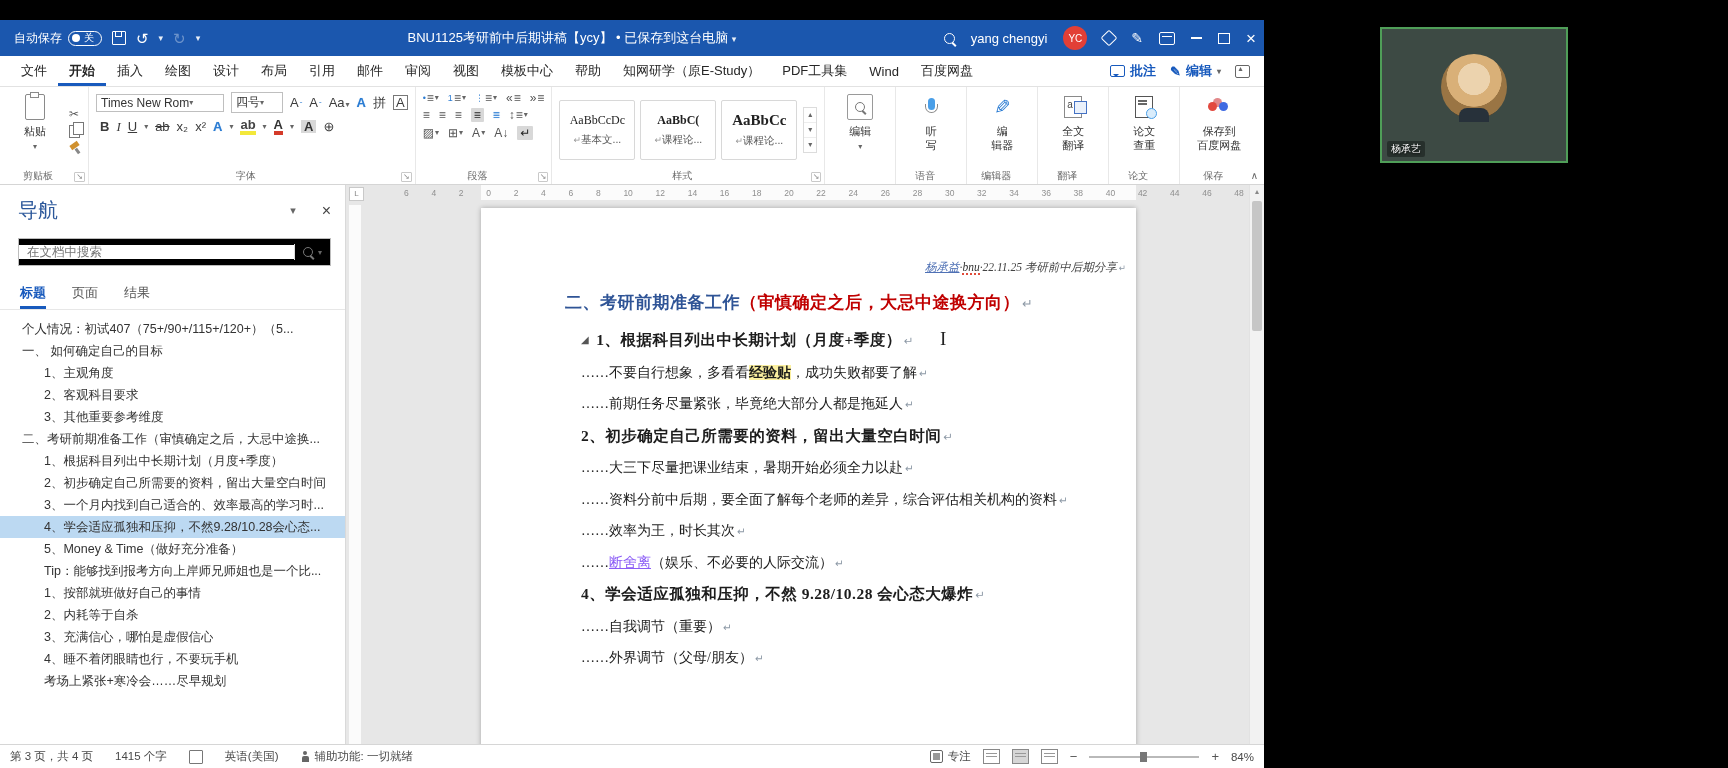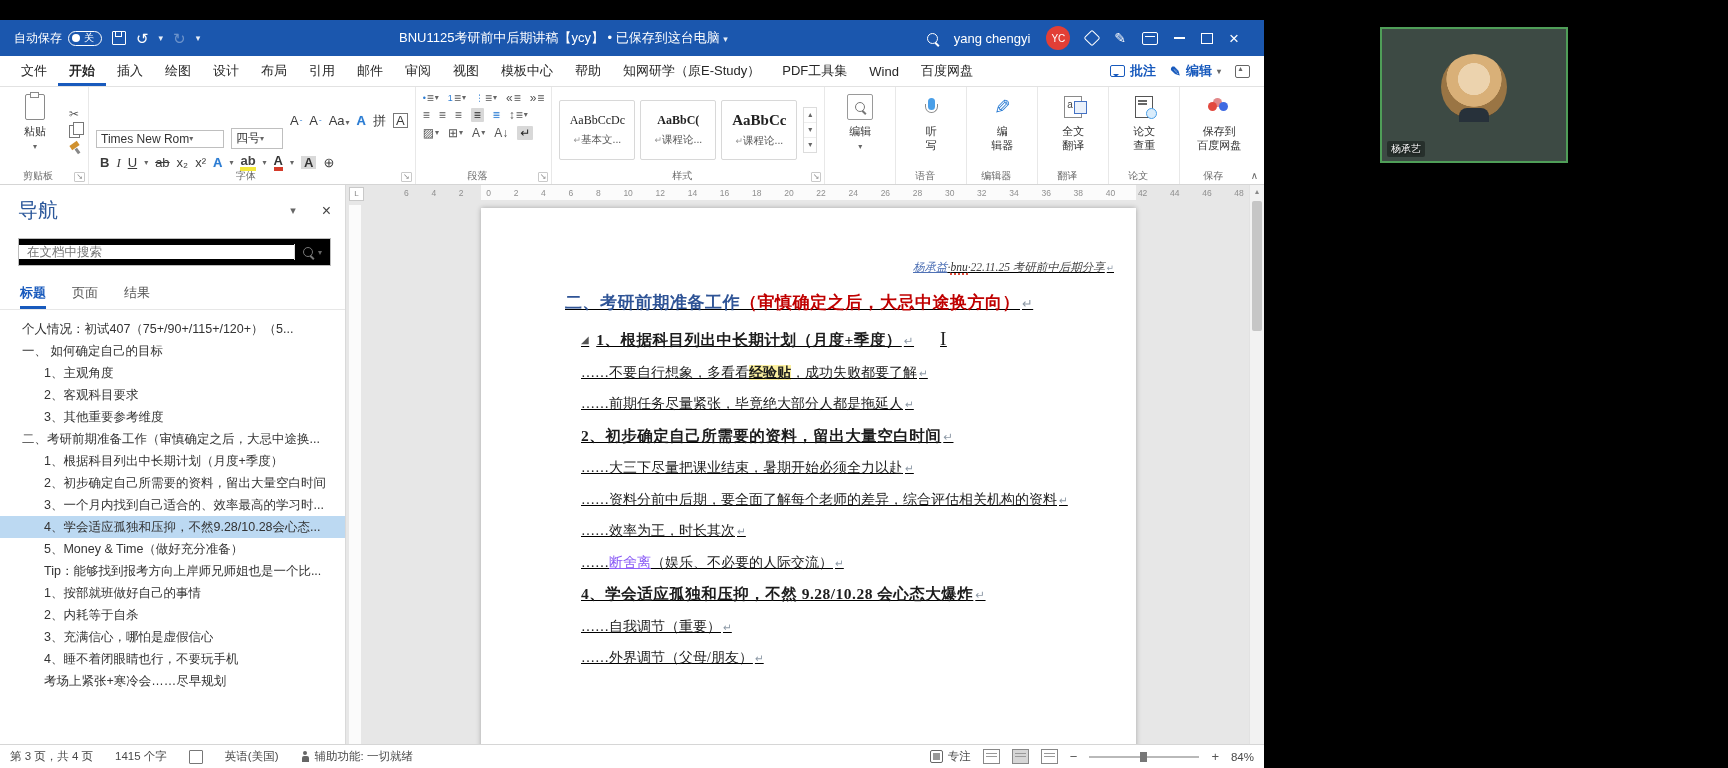--- a/index.html
+++ b/index.html
@@ -15,21 +15,21 @@
   .autosave{display:flex;align-items:center;gap:6px;font-size:12px;}
   .pill{width:34px;height:15px;border:1.5px solid #fff;border-radius:9px;display:flex;align-items:center;gap:4px;padding:0 3px;box-sizing:border-box;}
   .pill .dot{width:8px;height:8px;border-radius:50%;background:#fff;}
   .pill .st{font-size:10px;line-height:1;}
   .i-save{width:12px;height:12px;border:1.6px solid #fff;border-radius:1px;position:relative;}
   .i-save:before{content:"";position:absolute;left:2px;top:0;width:5px;height:4px;border:1.2px solid #fff;border-top:none;}
   .glyph{font-size:15px;line-height:1;}
   .faint{opacity:.35;}
   .small-caret{font-size:9px;opacity:.9;}
   #title-center{flex:1;text-align:center;font-size:13px;white-space:nowrap;overflow:hidden;}
-  .tb-right{display:flex;align-items:center;gap:16px;padding-right:25px;}
+  .tb-right{display:flex;align-items:center;gap:16px;padding-right:8px;}
   .i-search-w{width:9px;height:9px;border:1.6px solid #fff;border-radius:50%;position:relative;}
   .i-search-w:after{content:"";position:absolute;left:8px;top:8px;width:5px;height:1.6px;background:#fff;transform:rotate(45deg);transform-origin:0 0;}
   .username{font-size:13px;}
   .avatar{width:24px;height:24px;border-radius:50%;background:#e23f36;color:#fff;font-size:10px;display:flex;align-items:center;justify-content:center;}
   .i-diamond{width:10px;height:10px;border:1.6px solid #fff;transform:rotate(45deg);border-radius:2px;}
   .i-pickit{font-size:14px;}
   .i-ribbonopts{width:14px;height:11px;border:1.5px solid #fff;border-radius:2px;position:relative;}
   .i-ribbonopts:before{content:"";position:absolute;left:2px;right:2px;top:3px;height:1.4px;background:#fff;}
   .i-min{width:11px;height:1.6px;background:#fff;}
   .i-max{width:10px;height:9px;border:1.5px solid #fff;}
@@ -58,21 +58,21 @@
   .i-clipboard:before{content:"";position:absolute;left:4px;top:-3px;width:7px;height:4px;border:1.4px solid #8a8a8a;background:#fff;}
   .minicol{display:flex;flex-direction:column;gap:4px;justify-content:center;margin-left:6px;font-size:12px;color:#555;}
   .i-copy{width:9px;height:11px;border:1.3px solid #777;position:relative;}
   .i-copy:before{content:"";position:absolute;left:2.5px;top:-3.5px;width:9px;height:11px;border:1.3px solid #777;background:#fff;}
   .i-brush{width:12px;height:12px;position:relative;}
   .i-brush:before{content:"";position:absolute;left:1px;top:1px;width:9px;height:5px;background:#d0912f;transform:rotate(-35deg);}
   .i-brush:after{content:"";position:absolute;left:7px;top:6px;width:3px;height:6px;background:#888;transform:rotate(-35deg);}
 
   .fontgrp{display:flex;flex-direction:column;gap:5px;}
   .frow{display:flex;align-items:center;gap:7px;}
-  .combo{border:1px solid #bfbfbf;display:flex;align-items:center;font-size:12px;color:#333;padding:1px 4px;gap:0;background:#fff;margin-top:36px;}
+  .combo{border:1px solid #bfbfbf;display:flex;align-items:center;font-size:12px;color:#333;padding:1px 4px;gap:0;background:#fff;}
   .combo .cv{white-space:nowrap;}
   .fbtn{font-size:13px;color:#3b3b3b;display:flex;align-items:flex-end;gap:1px;line-height:1;}
   .fbtn .mk{font-size:8px;color:#2b7cd3;}
   .fbtn.b{font-weight:bold;}
   .fbtn.i{font-style:italic;font-family:"Liberation Serif",serif;}
   .fbtn.u{text-decoration:underline;}
   .fbtn.strike{text-decoration:line-through;}
   .dd{font-size:8px;color:#666;}
   .eff{color:#2b7cd3;font-weight:bold;text-shadow:0 0 1px #9cc3ea;}
   .hlpen{border-bottom:4px solid #f3e83a;padding-bottom:0px;font-weight:bold;color:#444;}
@@ -138,21 +138,21 @@
 
   
   #docarea{flex:1;background:#e7e7e7;position:relative;overflow:hidden;}
   #hruler{position:absolute;left:0;top:0;right:0;height:15px;background:#e7e7e7;}
   #hruler .white{position:absolute;left:135px;width:655px;top:0;bottom:0;background:#fbfbfb;}
   #ticks{position:absolute;left:58px;right:20px;top:0;bottom:0;display:flex;justify-content:space-between;align-items:center;}
   .tick{font-size:8.5px;color:#8f8f8f;}
   #corner{position:absolute;left:3px;top:2px;width:13px;height:12px;background:#fff;border:1px solid #c9c9c9;font-size:8px;color:#888;text-align:center;line-height:12px;}
   #vruler{position:absolute;left:3px;top:20px;width:12px;bottom:0;background:#fbfbfb;}
   #page{position:absolute;left:135px;top:23px;width:655px;height:545px;background:#fff;box-shadow:0 0 5px rgba(0,0,0,.28);font-family:"Liberation Serif",serif;}
-  #pagecontent{position:absolute;left:0;top:48px;right:12px;text-decoration:underline;}
+  #pagecontent{position:absolute;left:0;top:48px;right:0;}
   .dline{line-height:30.5px;color:#1c1c1c;position:relative;white-space:nowrap;}
   .dline.meta{text-align:right;padding-right:10px;font-size:11.5px;line-height:22px;margin-bottom:4px;}
   .dline.h2{margin-left:84px;font-size:17px;font-weight:bold;letter-spacing:.5px;line-height:40px;}
   .dline.h3{margin-left:100px;font-size:15.5px;font-weight:bold;letter-spacing:.5px;}
   .dline.body{margin-left:100px;font-size:14px;}
   .seg{display:inline;}
   .seg.blue{color:#2f5496;}
   .seg.red{color:#c00000;}
   .seg.mark{color:#8d99a6;font-size:.75em;margin-left:2px;font-weight:normal;}
   .seg.hl{background:#fbf0a0;font-weight:bold;}

